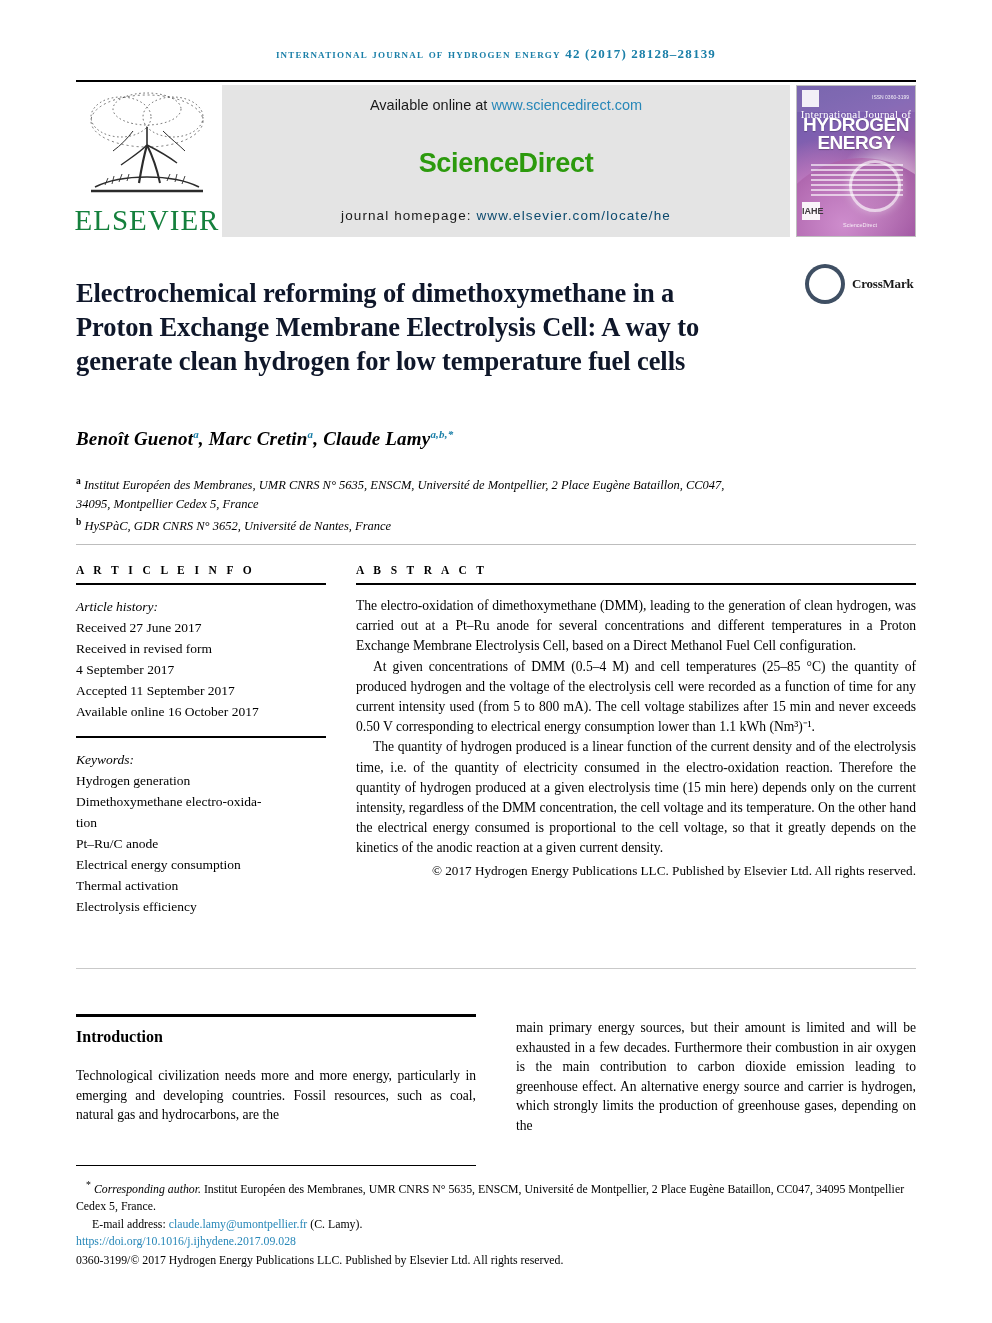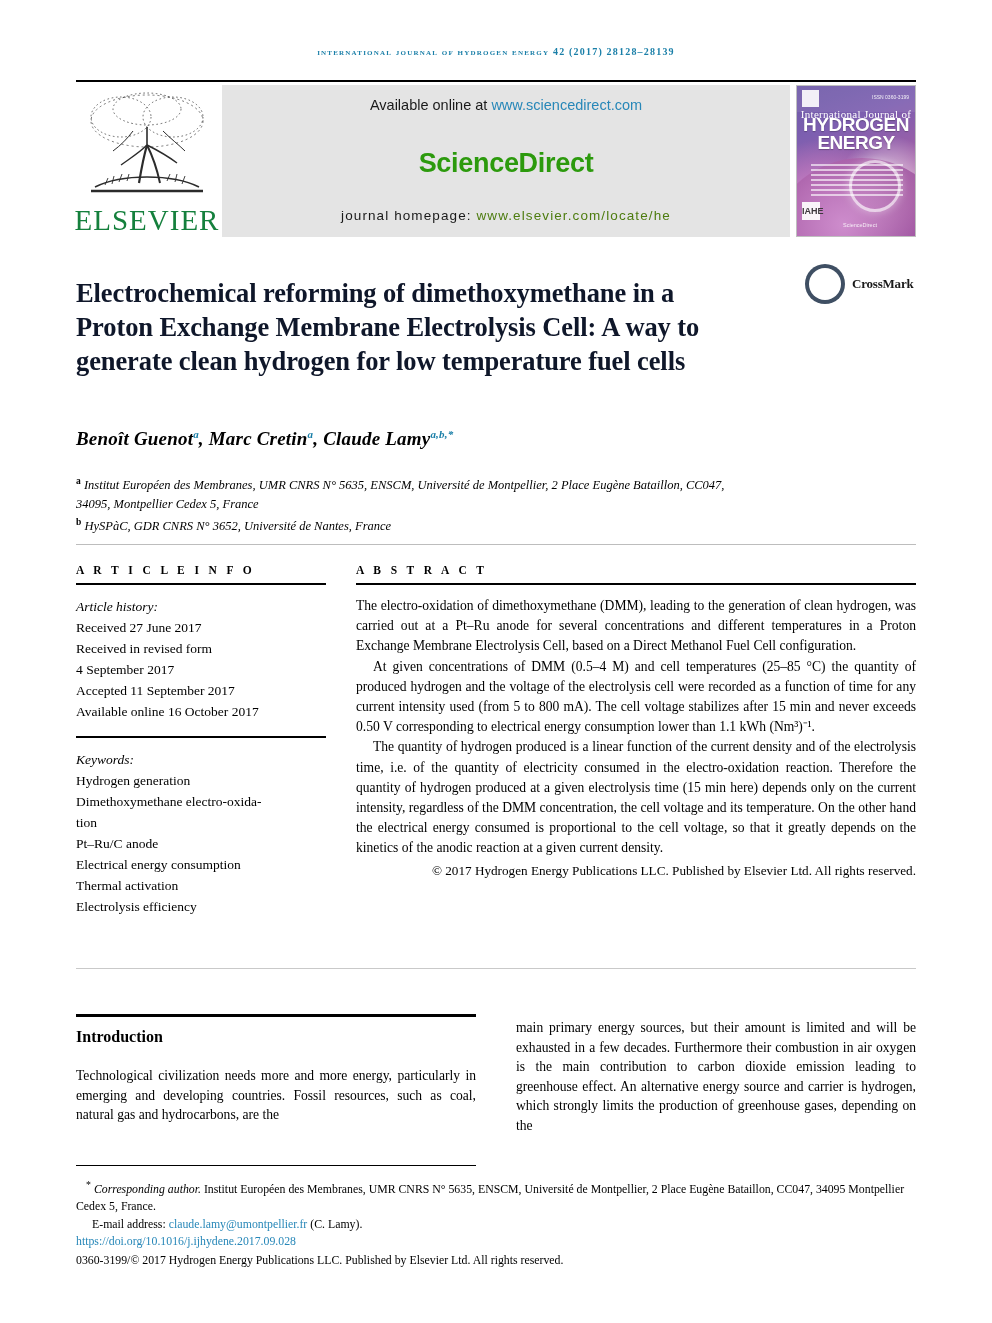--- a/index.html
+++ b/index.html
@@ -23,21 +23,21 @@
   }
 
   
   .running-head {
     position: absolute;
     top: 46px;
     left: 76px;
     width: 840px;
     text-align: center;
     font-family: "Liberation Serif", serif;
-    font-size: 10px;
+    font-size: 13px;
     letter-spacing: 1.2px;
     color: #1a7fa8;
     font-variant: small-caps;
     text-transform: lowercase;
     font-weight: 600;
   }
   .running-head::first-letter { }
 
   .rule-top {
     position: absolute;
@@ -101,21 +101,21 @@
     color: #2c9a0d;
     letter-spacing: -0.3px;
     margin-top: 6px;
   }
   .sd-home {
     font-family: "Liberation Sans", sans-serif;
     font-size: 13.5px;
     letter-spacing: 1.1px;
     color: #1a1a1a;
   }
-  .sd-home a { color: #4d7c0f; text-decoration: none; }
+  .sd-home a { color: #0c4a6e; text-decoration: none; }
 
   .cover {
     flex: 0 0 120px;
     width: 120px;
     height: 152px;
     position: relative;
     overflow: hidden;
     border: 1px solid #bfbfbf;
     box-sizing: border-box;
     background:

